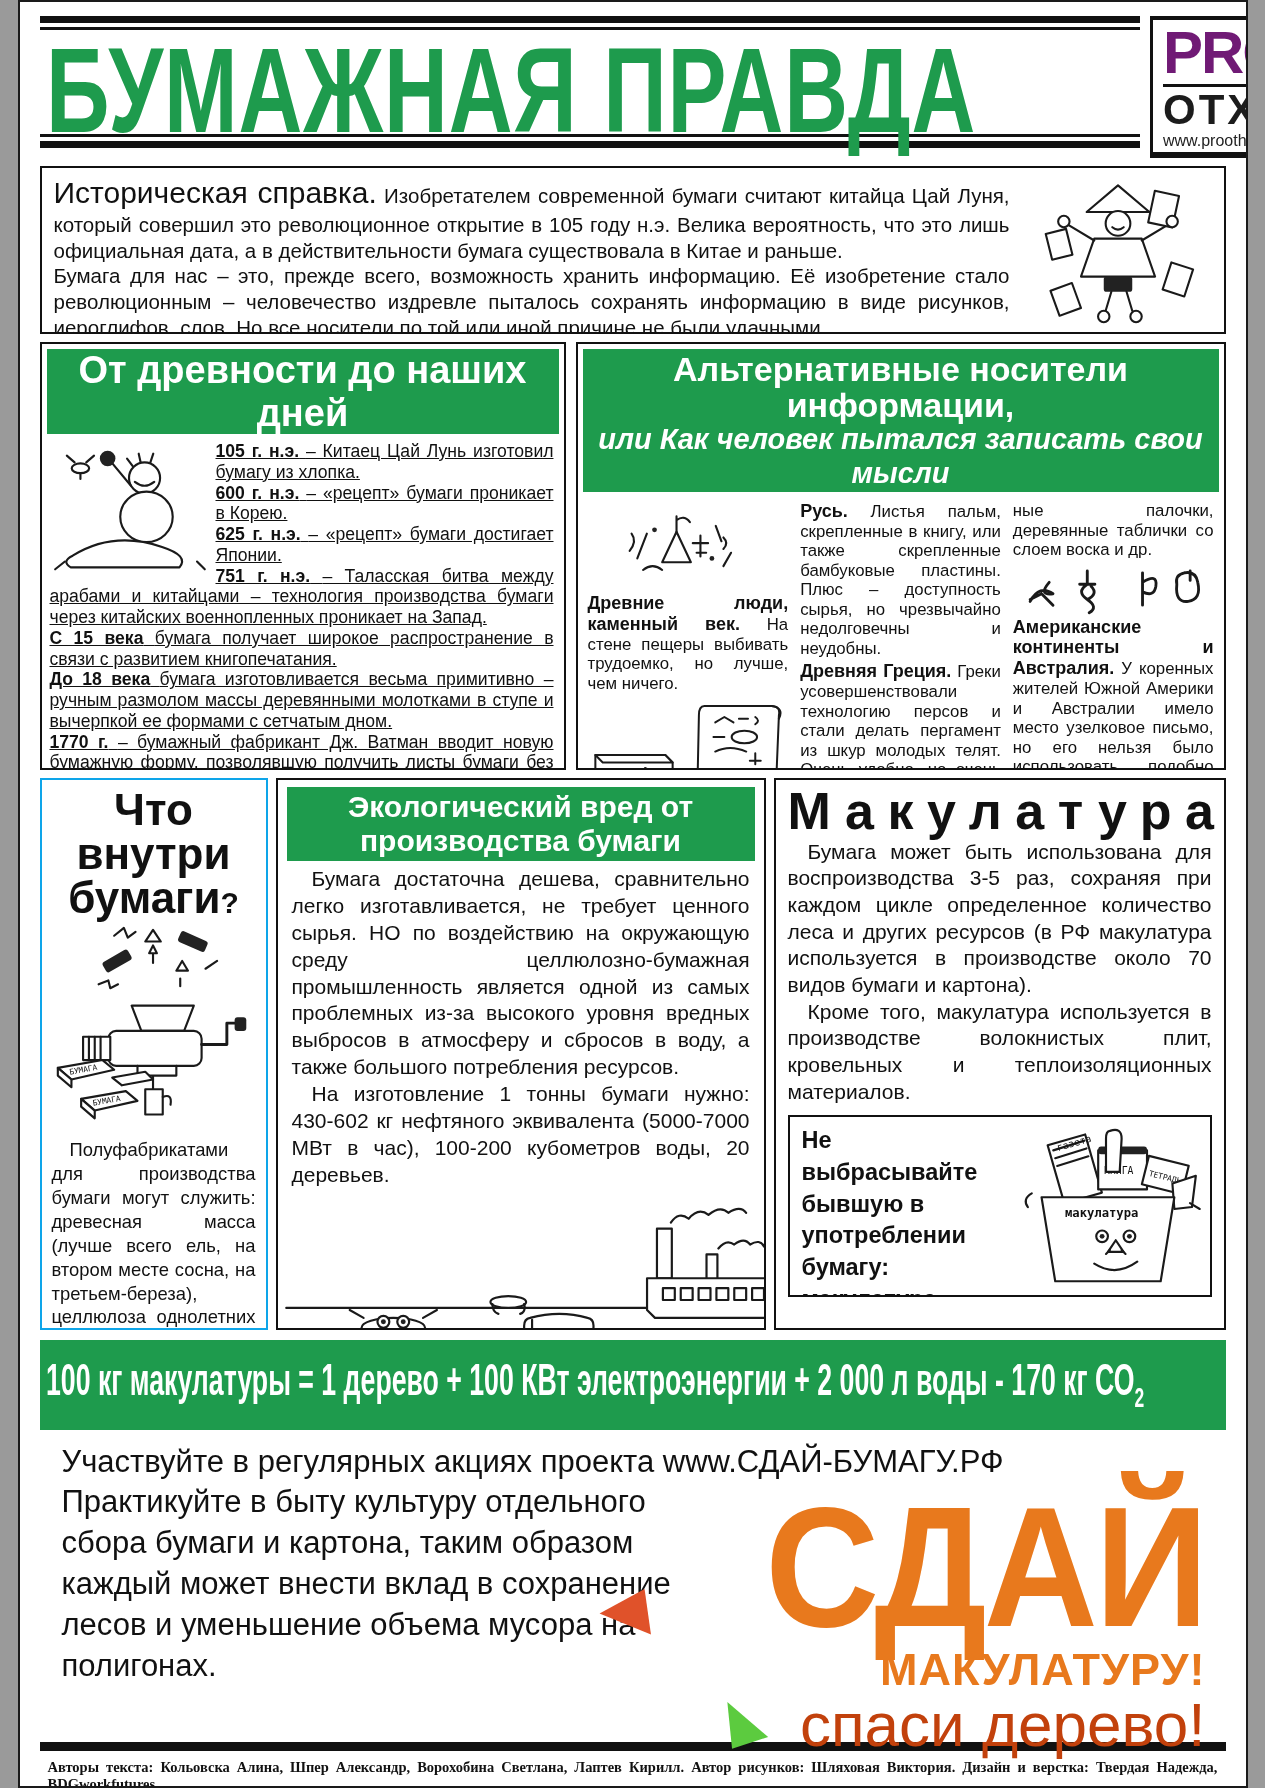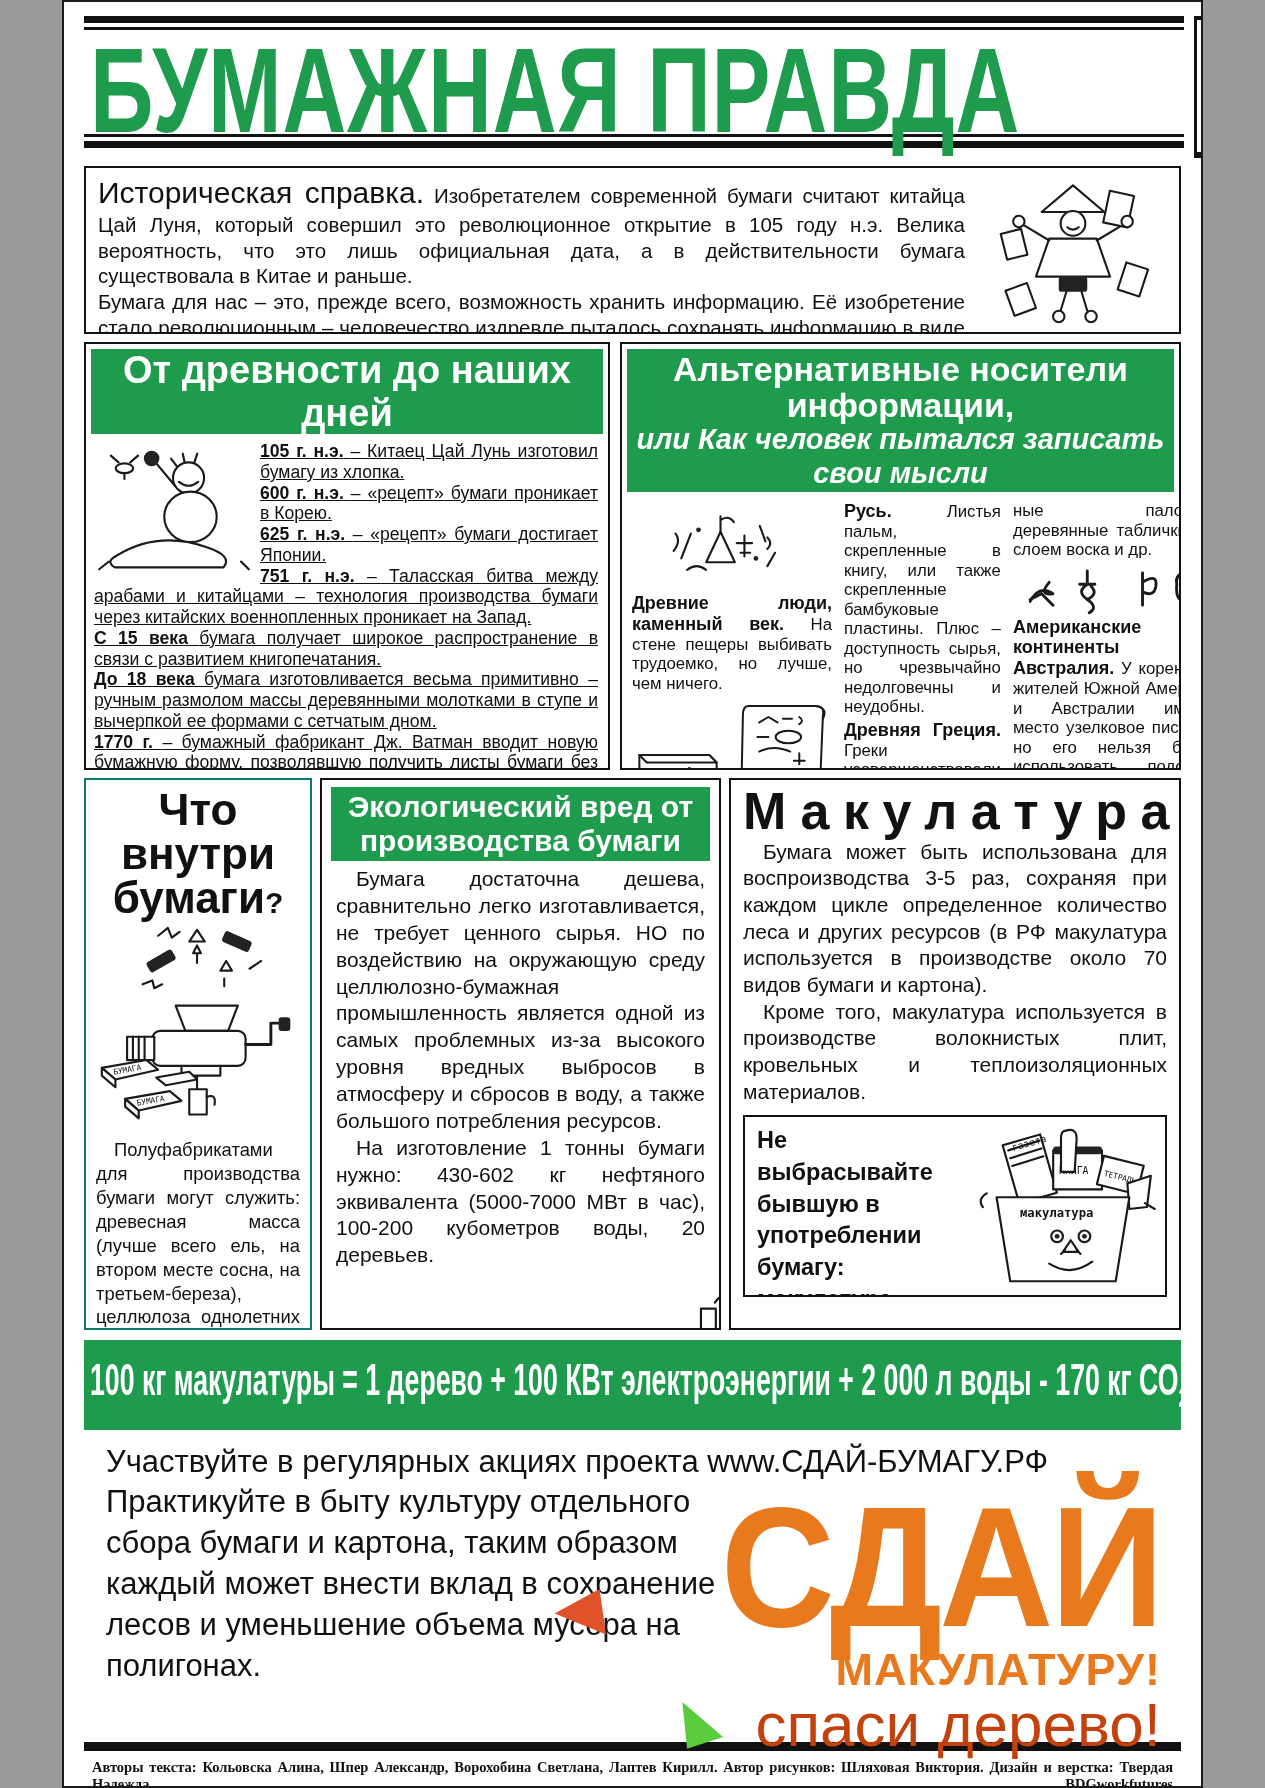--- a/index.html
+++ b/index.html
@@ -1,17 +1,17 @@
 <!DOCTYPE html>
 <html><head>
 <meta charset="utf-8">
 <style>
   * { box-sizing: border-box; margin: 0; padding: 0; }
   body { background:#9a9a9a; font-family:"Liberation Sans", sans-serif; }
-  .page { width:1141px; height:1788px; background:#fff; margin:0 auto; position:relative;
+  .page { width:1230px; height:1788px; background:#fff; margin:0 auto; position:relative;
           border:2px solid #1a1a1a; padding:14px 20px 4px; overflow:hidden; color:#111; }
 
   
   .masthead { display:flex; }
   .mast-left { flex:1; padding-right:10px; }
   .rule { background:#111; }
   .r7 { height:7px; } .r3 { height:3px; margin-top:4px; }
   .r3b { height:3px; } .r7b { height:7px; margin-top:4px; }
   .mast-title-wrap { height:104px; overflow:visible; padding:6px 0 0 6px; }
   .mast-title { display:inline-block; white-space:nowrap; font-weight:bold; font-size:104px;
@@ -46,21 +46,21 @@
   .fl { float:left; margin:2px 8px 2px 0; }
   .col-right-content { display:flex; gap:12px; padding:4px 10px 0; font-size:16.8px; line-height:1.16; }
   .subcol { flex:1; text-align:justify; }
   .subcol p { margin-bottom:3px; }
   .subcol .bb { font-size:18px; }
   .cimg { display:block; margin:2px auto; }
   .cimg-row { display:flex; justify-content:center; align-items:flex-end; gap:8px; }
 
   
   .mid-row { display:flex; gap:8px; margin-top:8px; height:552px; }
-  .box-inside { width:228px; border:2px solid #0f766e; padding:8px 10px 0; overflow:hidden; }
+  .box-inside { width:228px; border:2px solid #0ea5e9; padding:8px 10px 0; overflow:hidden; }
   .inside-title { font-weight:bold; text-align:center; font-size:44px; line-height:1.0; }
   .inside-q { font-size:30px; }
   .inside-text { font-size:18.4px; line-height:1.3; text-align:justify; margin-top:4px; text-indent:18px; }
   .box-eco { flex:1; border:2px solid #111; padding:2px 4px; overflow:hidden; }
   .eco-bar { font-size:30px; padding:3px 0; margin:5px; }
   .box-eco p { font-size:21px; line-height:1.28; text-align:justify; padding:0 10px; text-indent:20px; }
   .eco-ill { display:block; margin:2px auto 0; }
   .box-waste { width:452px; border:2px solid #111; padding:4px 12px 0; overflow:hidden; }
   .waste-title { font-weight:bold; font-size:52px; letter-spacing:0.26em; text-align:center; line-height:1.05; }
   .box-waste > p { font-size:21px; line-height:1.27; text-align:justify; text-indent:20px; }

